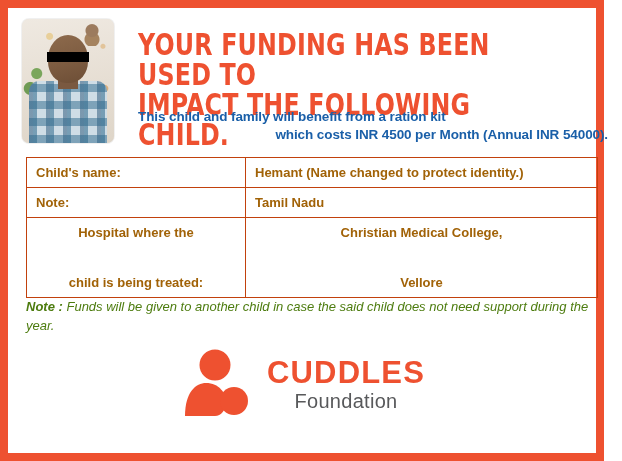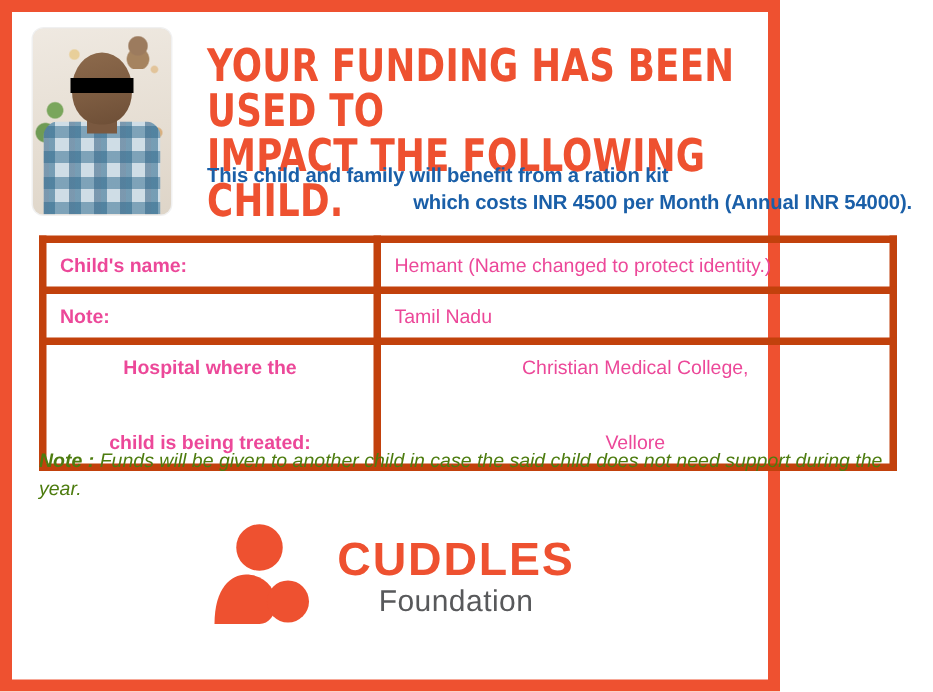--- a/index.html
+++ b/index.html
@@ -11,21 +11,21 @@
     width: 622px;
     height: 461px;
     overflow: hidden;
     font-family: "Liberation Sans", sans-serif;
   }
 
   
   .card {
     position: relative;
     box-sizing: border-box;
-    width: 520px;
+    width: 604px;
     height: 461px;
     background: #ffffff;
     border: 8px solid #ee5130;
   }
 
   
   .header {
     position: absolute;
     left: 0;
     top: 0;
@@ -143,33 +143,33 @@
   
   .info-table {
     position: absolute;
     left: 18px;
     top: 149px;
     width: 572px;
     border-collapse: collapse;
     table-layout: fixed;
   }
   .info-table td {
-    border: 5px solid #c2410c;
+    border: 1px solid #c2410c;
     padding: 6px 9px;
     font-size: 13px;
-    color: #ec4899;
+    color: #a16207;
     vertical-align: middle;
     line-height: 17px;
   }
   .info-table td.label {
     width: 200px;
     font-weight: bold;
   }
   .info-table td.value {
-    font-weight: normal;
+    font-weight: bold;
   }
   .row-tall td { height: 40px; vertical-align: top; text-align: center; }
   .vline2 { display: block; margin-top: 33px; }
 
   
   .note {
     position: absolute;
     left: 18px;
     top: 289px;
     width: 566px;

